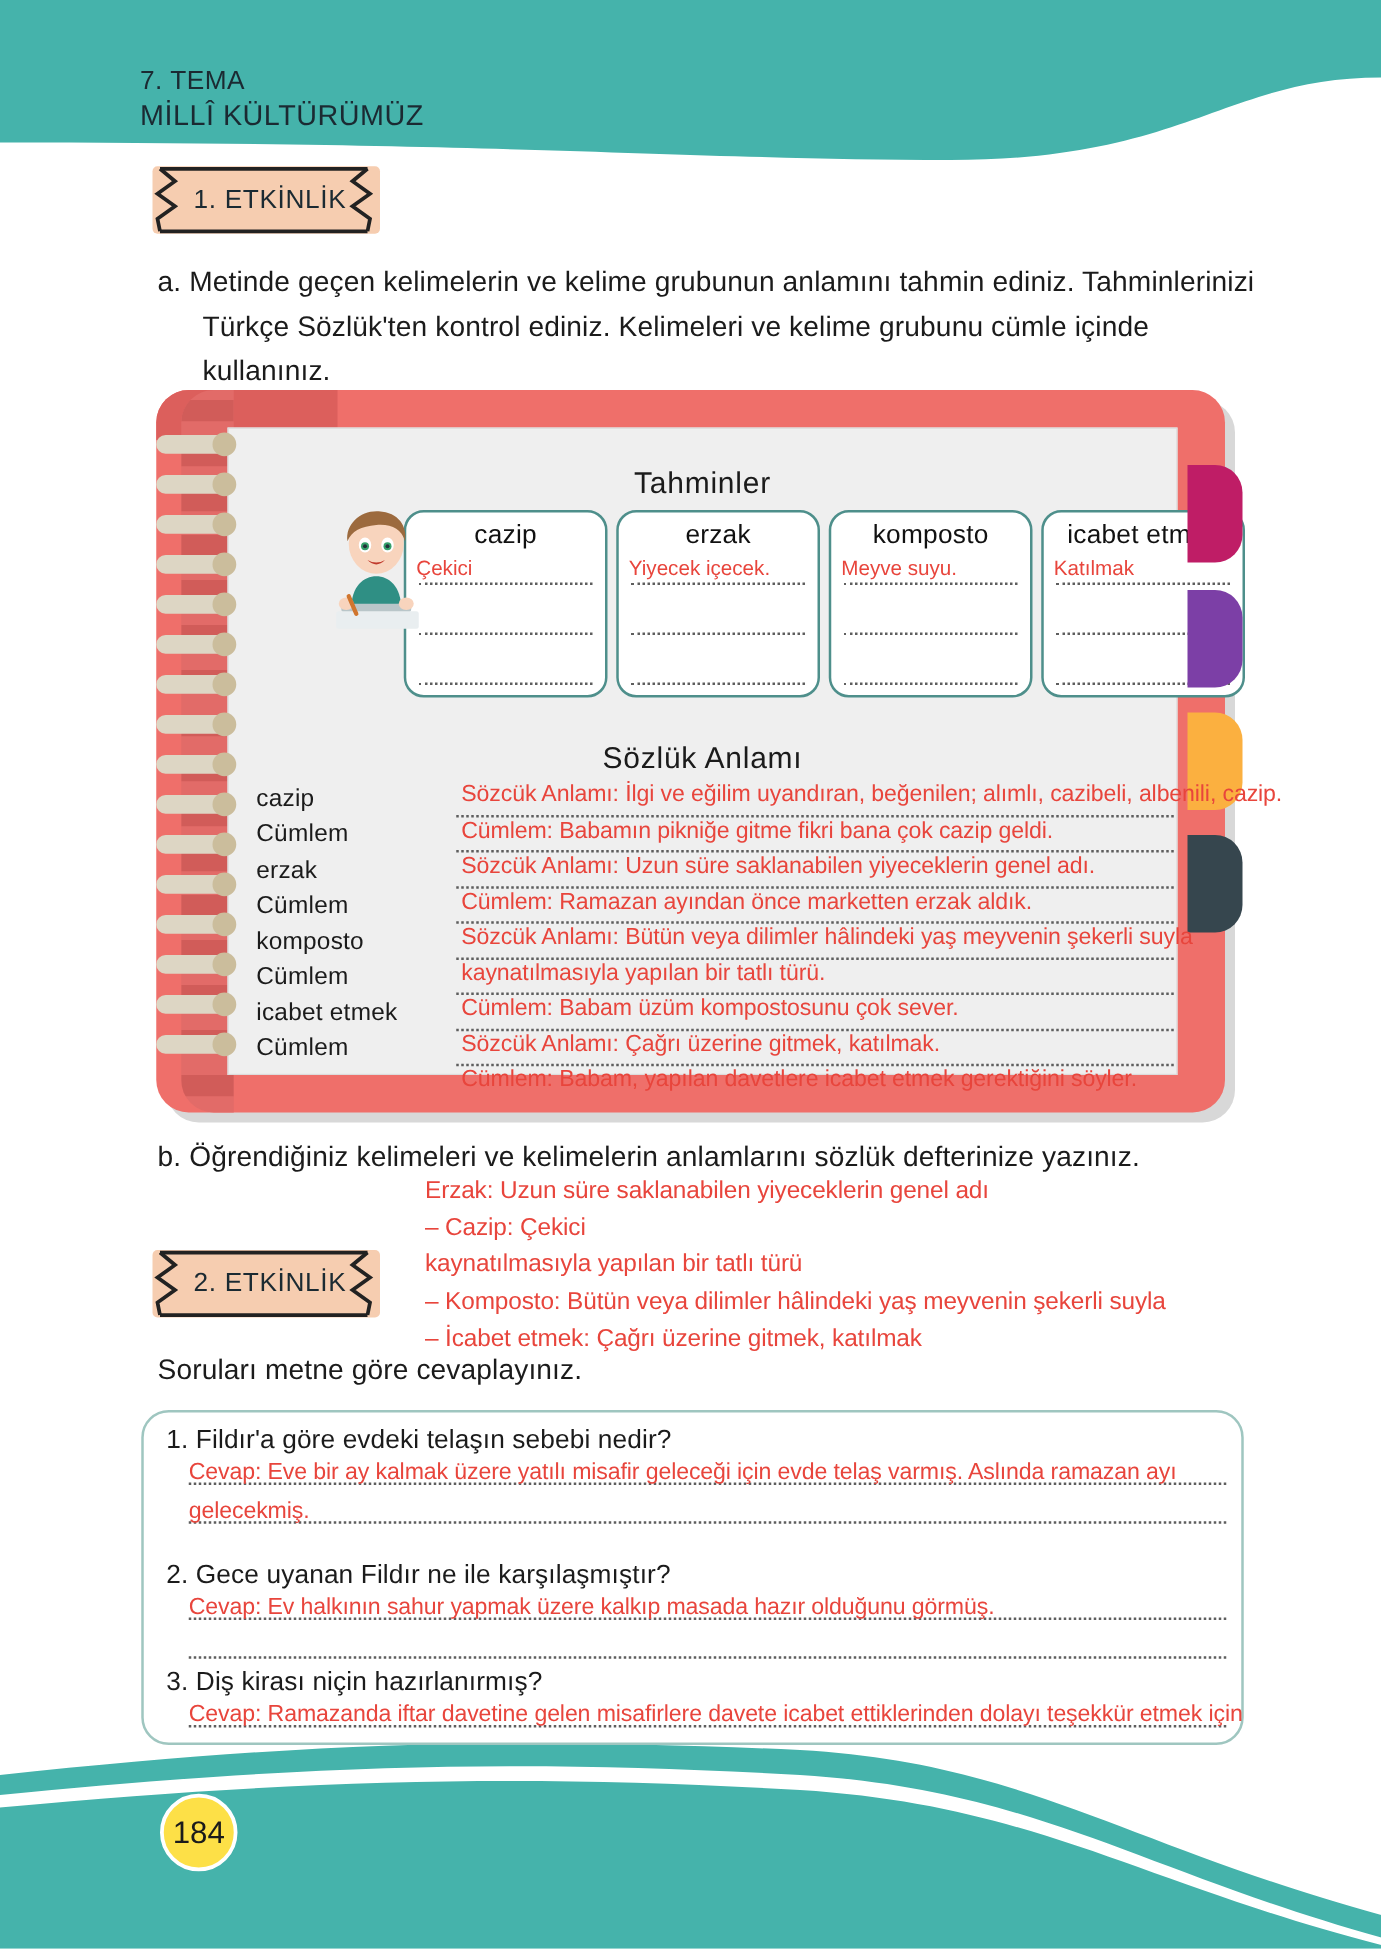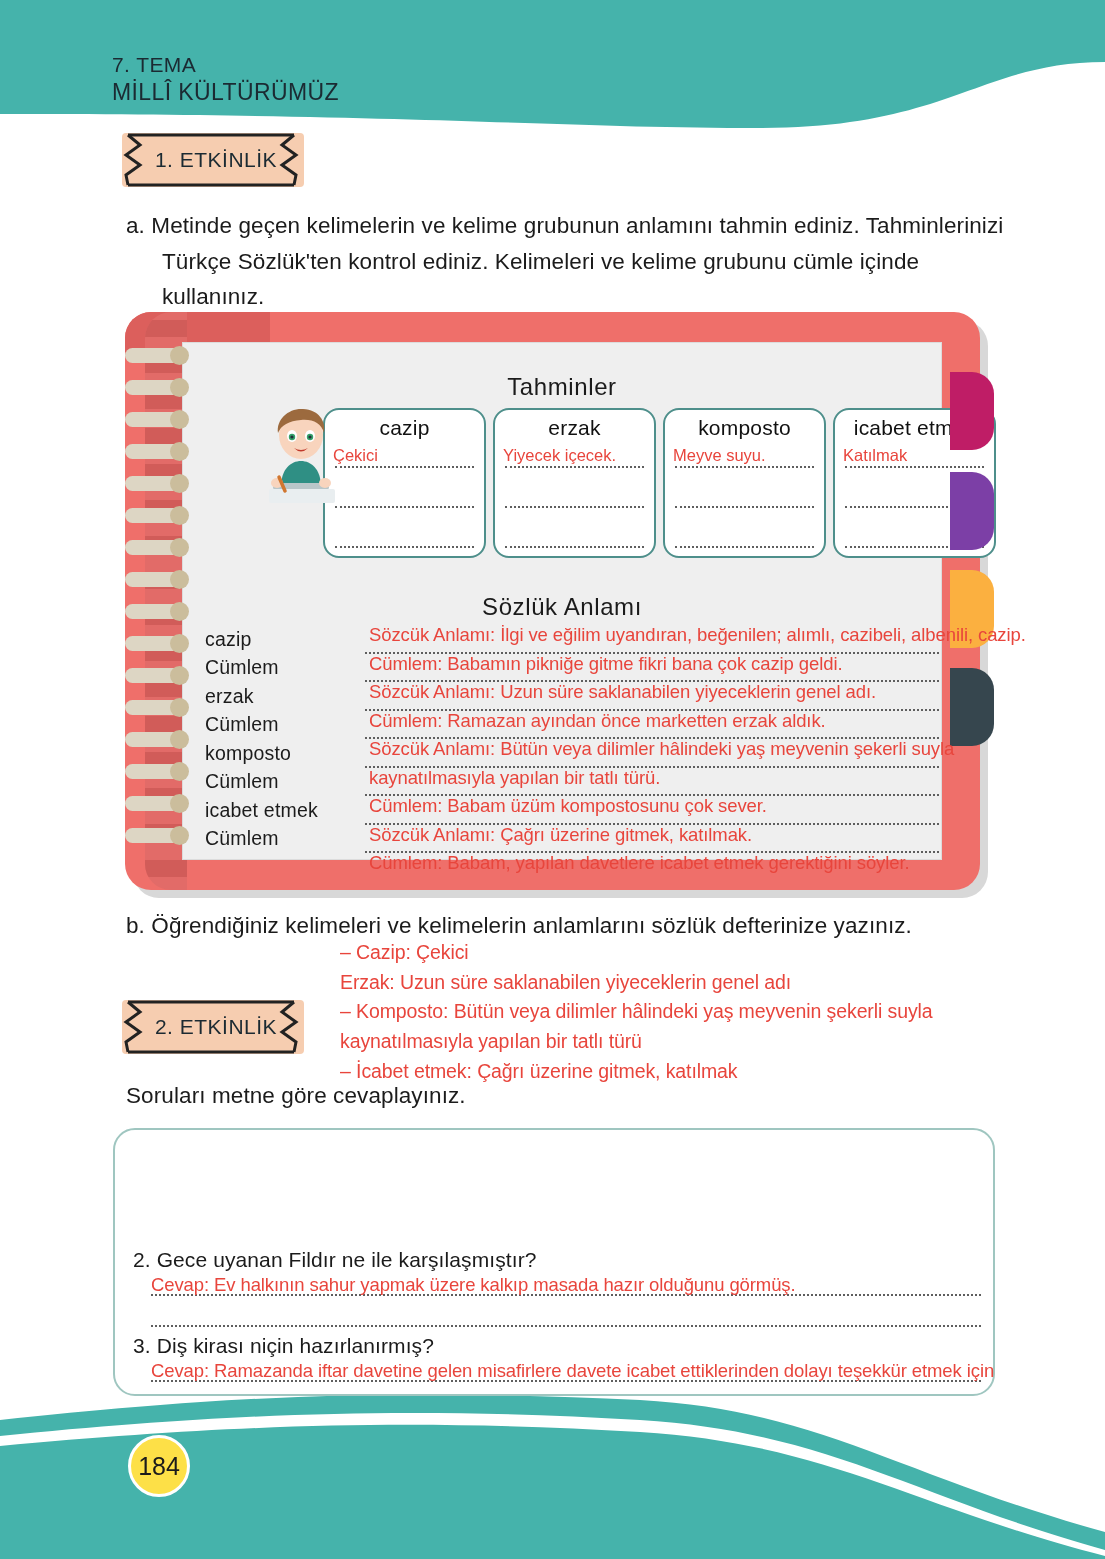--- a/index.html
+++ b/index.html
@@ -486,44 +486,55 @@
     </div>
 
   </div>
 </div>
 
 <div class="instr" id="instr-b">
   <div class="hang">b. Öğrendiğiniz kelimeleri ve kelimelerin anlamlarını sözlük defterinize yazınız.</div>
 </div>
 
 <div class="b-answers">
+  <div>Erzak: Uzun süre saklanabilen yiyeceklerin genel adı</div>
   <div>– Cazip: Çekici</div>
-  <div>Erzak: Uzun süre saklanabilen yiyeceklerin genel adı</div>
+  <div>kaynatılmasıyla yapılan bir tatlı türü</div>
   <div>– Komposto: Bütün veya dilimler hâlindeki yaş meyvenin şekerli suyla</div>
-  <div>kaynatılmasıyla yapılan bir tatlı türü</div>
   <div>– İcabet etmek: Çağrı üzerine gitmek, katılmak</div>
 </div>
 
 <div class="badge" id="badge2">
   <div class="bg"></div>
   <svg width="198" height="66" viewBox="0 0 198 66">
     <path d="M14,8 L180,8" stroke="#222" stroke-width="3" fill="none"></path>
     <path d="M14,58 L180,58" stroke="#222" stroke-width="3" fill="none"></path>
     <path d="M14,8 L26,18 L12,28 L26,38 L12,48 L14,58" stroke="#222" stroke-width="3" fill="none"></path>
     <path d="M180,8 L168,18 L182,28 L168,38 L182,48 L180,58" stroke="#222" stroke-width="3" fill="none"></path>
   </svg>
   <div class="lbl">2. ETKİNLİK</div>
 </div>
 
 <div class="instr" id="instr-c">
   <div>Soruları metne göre cevaplayınız.</div>
 </div>
 
 <div class="qbox">
 
+  <div class="q" id="q1">
+    <div class="qt">1. Fildır'a göre evdeki telaşın sebebi nedir?</div>
+    <div class="ansline">
+      <div class="dots"></div>
+      <div class="txt">Cevap: Eve bir ay kalmak üzere yatılı misafir geleceği için evde telaş varmış. Aslında ramazan ayı</div>
+    </div>
+    <div class="ansline">
+      <div class="dots"></div>
+      <div class="txt">gelecekmiş.</div>
+    </div>
+  </div>
 
   <div class="q" id="q2">
     <div class="qt">2. Gece uyanan Fildır ne ile karşılaşmıştır?</div>
     <div class="ansline">
       <div class="dots"></div>
       <div class="txt">Cevap: Ev halkının sahur yapmak üzere kalkıp masada hazır olduğunu görmüş.</div>
     </div>
     <div class="ansline">
       <div class="dots"></div>
       <div class="txt"></div>

